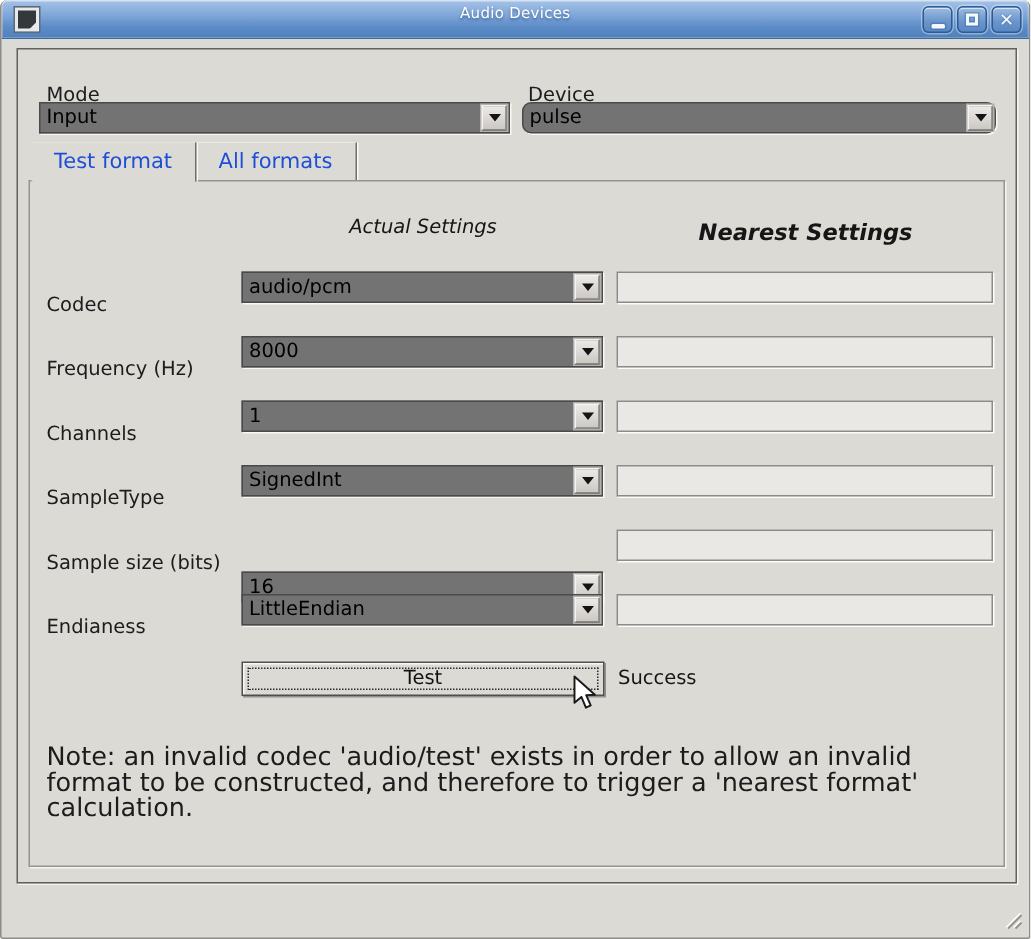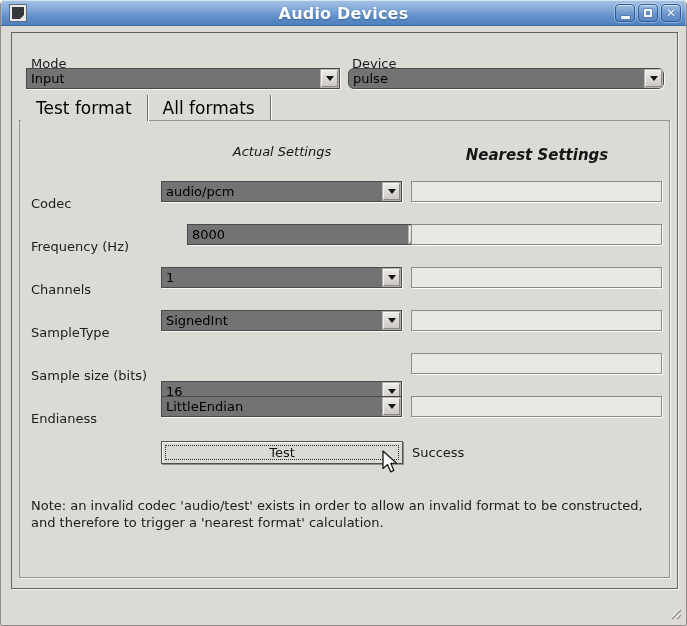--- a/index.html
+++ b/index.html
@@ -34,21 +34,21 @@
     box-shadow: 0 0 0 1px #5a6a80;
   }
   .win-icon::after {
     content: ""; position: absolute; right: -1px; bottom: -1px;
     width: 0; height: 0;
     border-left: 6px solid transparent; border-bottom: 6px solid #e9e9e9;
   }
   .title-text {
     position: absolute; left: 0; right: 0; top: 4px;
     text-align: center;
-    font-weight: bold; font-size: 16px; color: #ffffff;
+    font-weight: normal; font-size: 10px; color: #ffffff;
     text-shadow: 0 1px 2px #3a6398;
     letter-spacing: .2px;
   }
   .tb-buttons { position: absolute; right: 5px; top: 4px; display: flex; gap: 3px; }
   .tb-btn {
     width: 20px; height: 18px;
     border: 1px solid #2d5c94;
     border-radius: 4px;
     background: linear-gradient(#9dbce2, #6994cb 60%, #5b87c2);
     box-shadow: inset 0 1px 0 rgba(255,255,255,.6), 0 0 0 1px rgba(255,255,255,.35);
@@ -96,21 +96,21 @@
     position: absolute; height: 21px;
     background: #eae8e5;
     border: 1px solid #8b8b8b;
     box-shadow: 1px 1px 0 rgba(255,255,255,.9);
   }
   
   .tabbar { position: absolute; left: 20px; top: 95px; height: 26px; display: flex; z-index: 3; }
   .tab {
     height: 25px; padding: 0 15px;
     display: flex; align-items: center;
-    font-size: 17px; color: #000000;
+    font-size: 14px; color: #1d4ed8;
     border-right: 1px solid #6f6f6f;
     box-shadow: 1px 0 0 #fbfbfa;
     background: transparent;
     cursor: default;
   }
   .tab.selected {
     height: 26px;
     background: #dcdad5;
   }
   .tabpane {
@@ -141,21 +141,21 @@
     z-index: 2; cursor: default;
   }
   .pushbtn .focusring {
     position: absolute; inset: 3px;
     border: 1px dotted #2b2b2b;
     pointer-events: none;
   }
   .status-text { position: absolute; left: 411px; top: 445px; font-size: 13px; color: #161616; z-index: 2; }
   .note {
     position: absolute; left: 30px; top: 497px; width: 625px;
-    font-size: 13px; line-height: 17px; color: #1c1c1c; z-index: 2;
+    font-size: 17px; line-height: 17px; color: #1c1c1c; z-index: 2;
   }
   .resize-grip { position: absolute; right: 4px; bottom: 5px; width: 14px; height: 14px; cursor: nwse-resize; }
   .cursor { position: absolute; left: 380px; top: 450px; z-index: 10; pointer-events: none; }
   .z2 { z-index: 2; }
 </style>
 </head>
 <body>
 
 <div class="window">
 
@@ -205,21 +205,21 @@
   <div class="lbl z2" style="left:30px; top:184px;">Codec</div>
   <div class="combo z2" style="left:160px; top:181px; width:241px;">
     <div class="val">audio/pcm</div>
     <div class="drop">
         <div class="arrow"></div>
       </div>
   </div>
   <div class="dfield z2" style="left:410px; top:181px; width:251px;"></div>
 
   <div class="lbl z2" style="left:30px; top:227px;">Frequency (Hz)</div>
-  <div class="combo z2" style="left:160px; top:224px; width:241px;margin-left:26px;">
+  <div class="combo z2" style="left:160px; top:224px; width:241px;">
     <div class="val">8000</div>
     <div class="drop">
         <div class="arrow"></div>
       </div>
   </div>
   <div class="dfield z2" style="left:410px; top:224px; width:251px;"></div>
 
   <div class="lbl z2" style="left:30px; top:270px;">Channels</div>
   <div class="combo z2" style="left:160px; top:267px; width:241px;">
     <div class="val">1</div>

